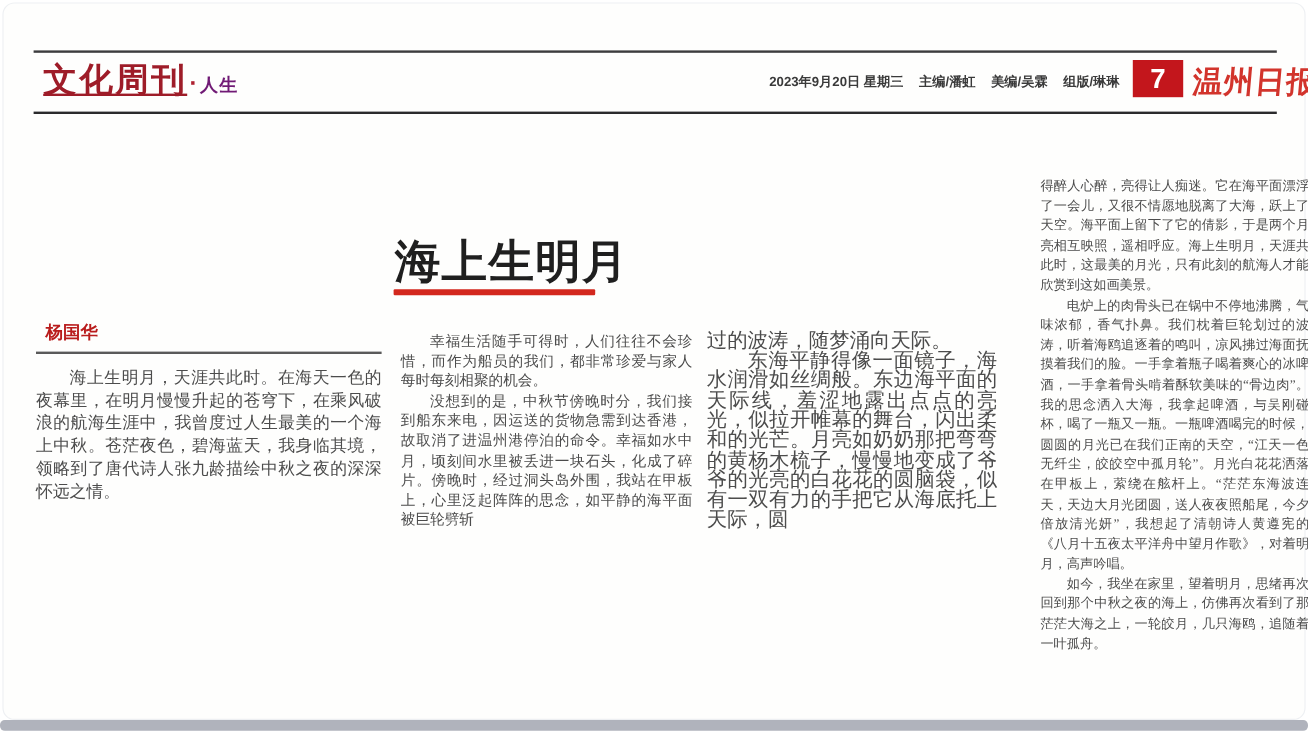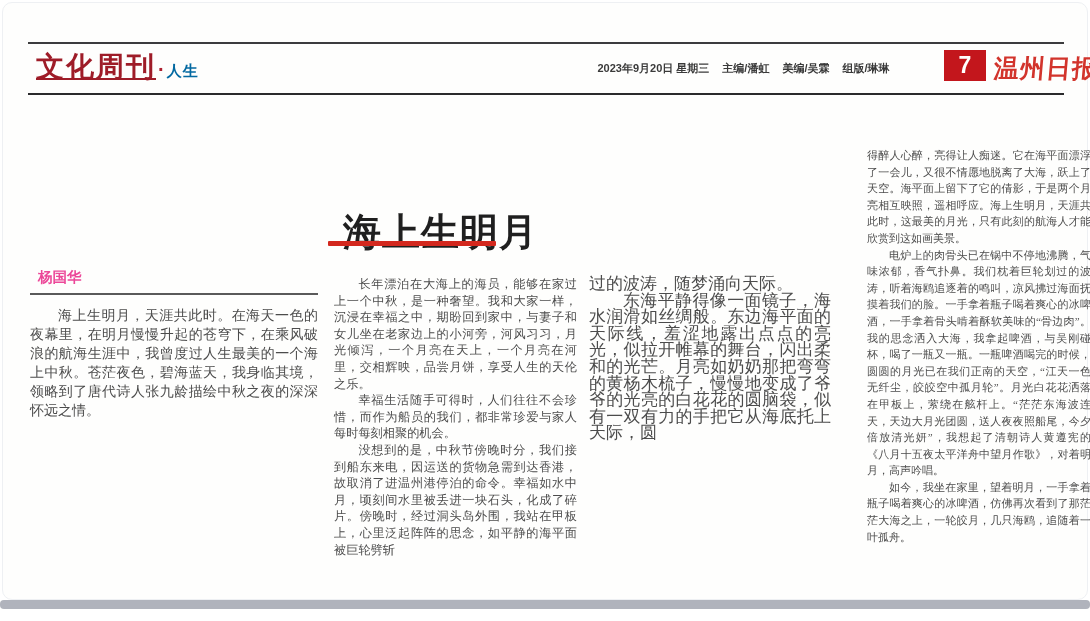--- a/index.html
+++ b/index.html
@@ -16,39 +16,39 @@
     position:absolute;left:0;right:0;top:600px;height:9px;
     background:#b0b3bc;border-radius:4px;
   }
   
   .rule-top{position:absolute;left:28px;right:26px;top:42px;height:2px;background:#3c3c3e;}
   .rule-bottom{position:absolute;left:28px;right:26px;top:93px;height:2px;background:#2a2a2c;}
   .section-title{position:absolute;left:36px;top:48px;white-space:nowrap;
     font-family:"Liberation Sans","DejaVu Sans",sans-serif;}
   .section-title .big{font-size:28px;font-weight:bold;color:#9e1c28;letter-spacing:2px;text-decoration:underline;}
   .section-title .dot{font-size:20px;font-weight:bold;color:#ae2130;margin:0 2px;}
-  .section-title .sub{font-size:15px;font-weight:bold;color:#0369a1;letter-spacing:1px;}
-  .meta-line{position:absolute;top:61px;left:581px;width:325px;
-    display:flex;justify-content:center;gap:13px;white-space:nowrap;
+  .section-title .sub{font-size:15px;font-weight:bold;color:#701a75;letter-spacing:1px;}
+  .meta-line{position:absolute;top:61px;left:641px;width:325px;
+    display:flex;justify-content:flex-start;gap:13px;white-space:nowrap;
     font-family:"Liberation Sans","DejaVu Sans",sans-serif;
     font-size:11px;color:#3a3a3a;font-weight:bold;}
   .page-box{position:absolute;left:944px;top:50px;width:42px;height:31px;
     background:#c3161c;color:#ffffff;display:flex;align-items:center;justify-content:center;
     font-family:"Liberation Sans","DejaVu Sans",sans-serif;font-size:23px;font-weight:bold;}
   .paper-name{position:absolute;left:994px;top:52px;font-size:25px;font-weight:bold;
     color:#d2342c;letter-spacing:1px;transform:skewX(-5deg);white-space:nowrap;}
   
   .article-title{position:absolute;left:327px;top:191px;font-size:38px;font-weight:bold;
     color:#1f1f1f;letter-spacing:1px;white-space:nowrap;}
   .title-underline{position:absolute;left:328px;top:241px;width:168px;height:5px;
     background:#d3281e;border-radius:1px;}
   
   .author-block{position:absolute;left:30px;top:268px;width:288px;}
   .author-name{font-family:"Liberation Sans","DejaVu Sans",sans-serif;
-    font-size:14.5px;font-weight:bold;color:#ec4899;padding-left:8px;}
+    font-size:14.5px;font-weight:bold;color:#b91c1c;padding-left:8px;}
   .author-rule{margin-top:6px;height:2px;background:#5a5a5a;}
   
   .col{position:absolute;text-align:justify;color:#4c4c4c;}
   .col p{margin:0;text-indent:2em;}
   .col p.cont{text-indent:0;}
   .col-1{left:30px;top:306px;width:288px;font-size:14px;line-height:19px;}
   .col-2{left:334px;top:276px;width:243px;font-size:12.2px;line-height:16.6px;}
   .col-3{left:589px;top:276px;width:242px;font-size:17px;line-height:16.6px;}
   .col-4{left:867px;top:147px;width:224px;font-size:11px;line-height:16.6px;}
 </style>
@@ -68,39 +68,38 @@
   <span>主编/潘虹</span>
   <span>美编/吴霖</span>
   <span>组版/琳琳</span>
 </div>
 
 <div class="page-box">7</div>
 <div class="paper-name">温州日报</div>
 
 <div class="rule-bottom"></div>
 
-<h1 class="article-title" style="margin:16px;">海上生明月</h1>
+<h1 class="article-title" style="margin:2px;">海上生明月</h1>
 <div class="title-underline"></div>
 
 <div class="author-block">
   <div class="author-name">杨国华</div>
   <div class="author-rule"></div>
 </div>
 
 <div class="col col-1">
     <p>海上生明月，天涯共此时。在海天一色的夜幕里，在明月慢慢升起的苍穹下，在乘风破浪的航海生涯中，我曾度过人生最美的一个海上中秋。苍茫夜色，碧海蓝天，我身临其境，领略到了唐代诗人张九龄描绘中秋之夜的深深怀远之情。</p>
   </div>
 <div class="col col-2">
-    <p>长年漂泊在大海上的海员，能够在家过上一个中秋，是一种奢望。我和大家一样，沉浸在幸福之中，期盼回到家中，与妻子和女儿坐在老家边上的小河旁，河风习习，月光倾泻，一个月亮在天上，一个月亮在河里，交相辉映，品尝月饼，享受人生的天伦之乐。</p>
     <p>幸福生活随手可得时，人们往往不会珍惜，而作为船员的我们，都非常珍爱与家人每时每刻相聚的机会。</p>
     <p>没想到的是，中秋节傍晚时分，我们接到船东来电，因运送的货物急需到达香港，故取消了进温州港停泊的命令。幸福如水中月，顷刻间水里被丢进一块石头，化成了碎片。傍晚时，经过洞头岛外围，我站在甲板上，心里泛起阵阵的思念，如平静的海平面被巨轮劈斩</p>
   </div>
 <div class="col col-3">
     <p class="cont">过的波涛，随梦涌向天际。</p>
     <p>东海平静得像一面镜子，海水润滑如丝绸般。东边海平面的天际线，羞涩地露出点点的亮光，似拉开帷幕的舞台，闪出柔和的光芒。月亮如奶奶那把弯弯的黄杨木梳子，慢慢地变成了爷爷的光亮的白花花的圆脑袋，似有一双有力的手把它从海底托上天际，圆</p>
   </div>
 <div class="col col-4">
     <p class="cont">得醉人心醉，亮得让人痴迷。它在海平面漂浮了一会儿，又很不情愿地脱离了大海，跃上了天空。海平面上留下了它的倩影，于是两个月亮相互映照，遥相呼应。海上生明月，天涯共此时，这最美的月光，只有此刻的航海人才能欣赏到这如画美景。</p>
     <p>电炉上的肉骨头已在锅中不停地沸腾，气味浓郁，香气扑鼻。我们枕着巨轮划过的波涛，听着海鸥追逐着的鸣叫，凉风拂过海面抚摸着我们的脸。一手拿着瓶子喝着爽心的冰啤酒，一手拿着骨头啃着酥软美味的“骨边肉”。我的思念洒入大海，我拿起啤酒，与吴刚碰杯，喝了一瓶又一瓶。一瓶啤酒喝完的时候，圆圆的月光已在我们正南的天空，“江天一色无纤尘，皎皎空中孤月轮”。月光白花花洒落在甲板上，萦绕在舷杆上。“茫茫东海波连天，天边大月光团圆，送人夜夜照船尾，今夕倍放清光妍”，我想起了清朝诗人黄遵宪的《八月十五夜太平洋舟中望月作歌》，对着明月，高声吟唱。</p>
-    <p>如今，我坐在家里，望着明月，一手拿着瓶子喝着爽心的冰啤酒，仿佛再次看到了那茫茫大海之上，一轮皎月，几只海鸥，追随着一叶孤舟。</p>
+    <p>如今，我坐在家里，望着明月，思绪再次回到那个中秋之夜的海上，仿佛再次看到了那茫茫大海之上，一轮皎月，几只海鸥，追随着一叶孤舟。</p>
   </div>
 
 <div class="bottom-bar"></div>
 
 </body></html>

